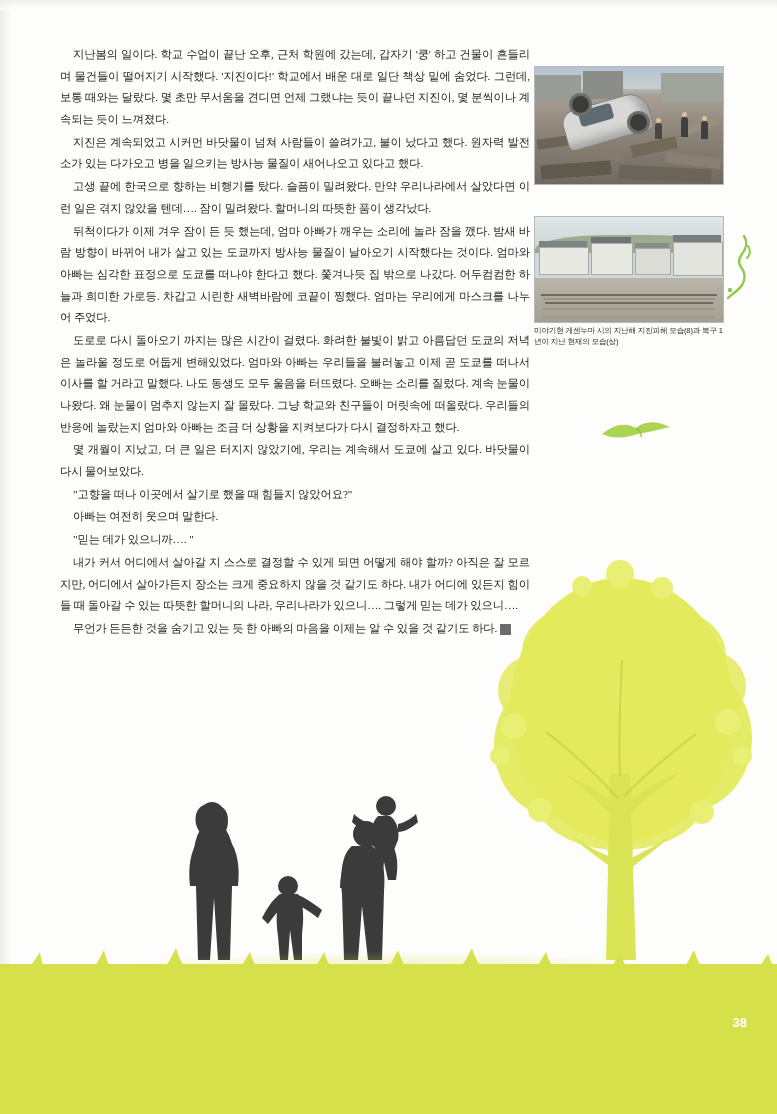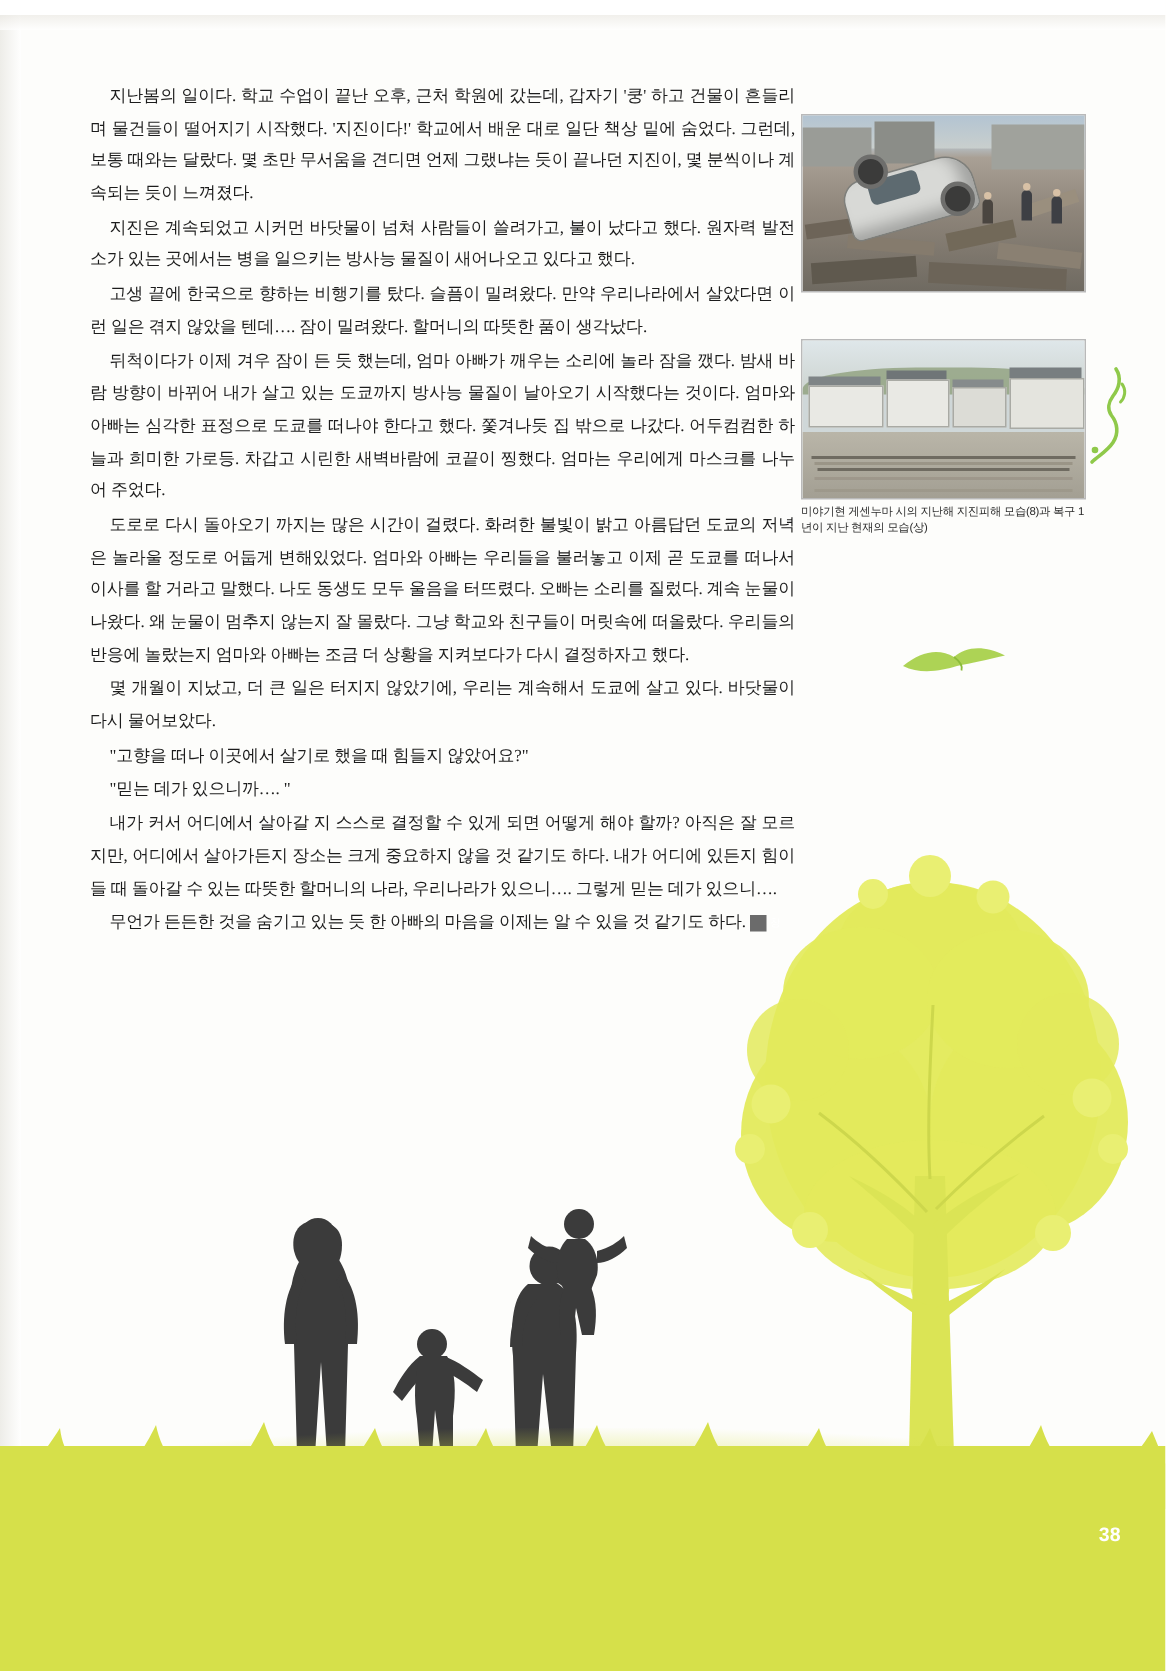--- a/index.html
+++ b/index.html
@@ -13,21 +13,20 @@
     position: relative;
     overflow: hidden;
     font-family: "Liberation Serif", serif;
   }
 
   
   #page {
     position: absolute;
     inset: 0;
     background: #fdfdfb;
-    margin-top: 10px;
   }
 
   
   .scan-edge-left {
     position: absolute;
     left: 0; top: 0; bottom: 0;
     width: 14px;
     background: linear-gradient(to right, #e8e7e2, #ffffff);
     opacity: .75;
   }
@@ -274,26 +273,27 @@
 </head>
 <body>
 
 <div id="page">
 
   <div class="scan-edge-left"></div>
   <div class="scan-edge-top"></div>
 
   <div id="text-column">
     <p class="para">지난봄의 일이다. 학교 수업이 끝난 오후, 근처 학원에 갔는데, 갑자기 '쿵' 하고 건물이 흔들리며 물건들이 떨어지기 시작했다. '지진이다!' 학교에서 배운 대로 일단 책상 밑에 숨었다. 그런데, 보통 때와는 달랐다. 몇 초만 무서움을 견디면 언제 그랬냐는 듯이 끝나던 지진이, 몇 분씩이나 계속되는 듯이 느껴졌다.</p>
-    <p class="para">지진은 계속되었고 시커먼 바닷물이 넘쳐 사람들이 쓸려가고, 불이 났다고 했다. 원자력 발전소가 있는 곳에서는 병을 일으키는 방사능 물질이 새어나오고 있다고 했다.</p>
+    <p class="para">지진은 계속되었고 시커먼 바닷물이 넘쳐 사람들이 쓸려가고, 불이 났다고 했다. 원자력 발전소가 있는 다가오고 병을 일으키는 방사능 물질이 새어나오고 있다고 했다.</p>
     <p class="para">고생 끝에 한국으로 향하는 비행기를 탔다. 슬픔이 밀려왔다. 만약 우리나라에서 살았다면 이런 일은 겪지 않았을 텐데…. 잠이 밀려왔다. 할머니의 따뜻한 품이 생각났다.</p>
     <p class="para">뒤척이다가 이제 겨우 잠이 든 듯 했는데, 엄마 아빠가 깨우는 소리에 놀라 잠을 깼다. 밤새 바람 방향이 바뀌어 내가 살고 있는 도쿄까지 방사능 물질이 날아오기 시작했다는 것이다. 엄마와 아빠는 심각한 표정으로 도쿄를 떠나야 한다고 했다. 쫓겨나듯 집 밖으로 나갔다. 어두컴컴한 하늘과 희미한 가로등. 차갑고 시린한 새벽바람에 코끝이 찡했다. 엄마는 우리에게 마스크를 나누어 주었다.</p>
     <p class="para">도로로 다시 돌아오기 까지는 많은 시간이 걸렸다. 화려한 불빛이 밝고 아름답던 도쿄의 저녁은 놀라울 정도로 어둡게 변해있었다. 엄마와 아빠는 우리들을 불러놓고 이제 곧 도쿄를 떠나서 이사를 할 거라고 말했다. 나도 동생도 모두 울음을 터뜨렸다. 오빠는 소리를 질렀다. 계속 눈물이 나왔다. 왜 눈물이 멈추지 않는지 잘 몰랐다. 그냥 학교와 친구들이 머릿속에 떠올랐다. 우리들의 반응에 놀랐는지 엄마와 아빠는 조금 더 상황을 지켜보다가 다시 결정하자고 했다.</p>
     <p class="para">몇 개월이 지났고, 더 큰 일은 터지지 않았기에, 우리는 계속해서 도쿄에 살고 있다. 바닷물이 다시 물어보았다.</p>
     <p class="para quote">"고향을 떠나 이곳에서 살기로 했을 때 힘들지 않았어요?"</p>
+    <p class="para">아빠는 여전히 웃으며 말한다.</p>
     <p class="para quote">"믿는 데가 있으니까…. "</p>
     <p class="para">내가 커서 어디에서 살아갈 지 스스로 결정할 수 있게 되면 어떻게 해야 할까? 아직은 잘 모르지만, 어디에서 살아가든지 장소는 크게 중요하지 않을 것 같기도 하다. 내가 어디에 있든지 힘이 들 때 돌아갈 수 있는 따뜻한 할머니의 나라, 우리나라가 있으니…. 그렇게 믿는 데가 있으니….</p>
     <p class="para"><span>무언가 든든한 것을 숨기고 있는 듯 한 아빠의 마음을 이제는 알 수 있을 것 같기도 하다.</span><span id="end-marker">창</span></p>
   </div>
 
   <div class="photo" id="photo-top">
     <div class="ph1">
       <div class="sky-band"></div>
       <div class="bg-build" style="left:0;top:8px;width:46px;height:26px;background:#9a9c97;"></div>
       <div class="bg-build" style="left:48px;top:4px;width:40px;height:28px;background:#8b8d88;"></div>

